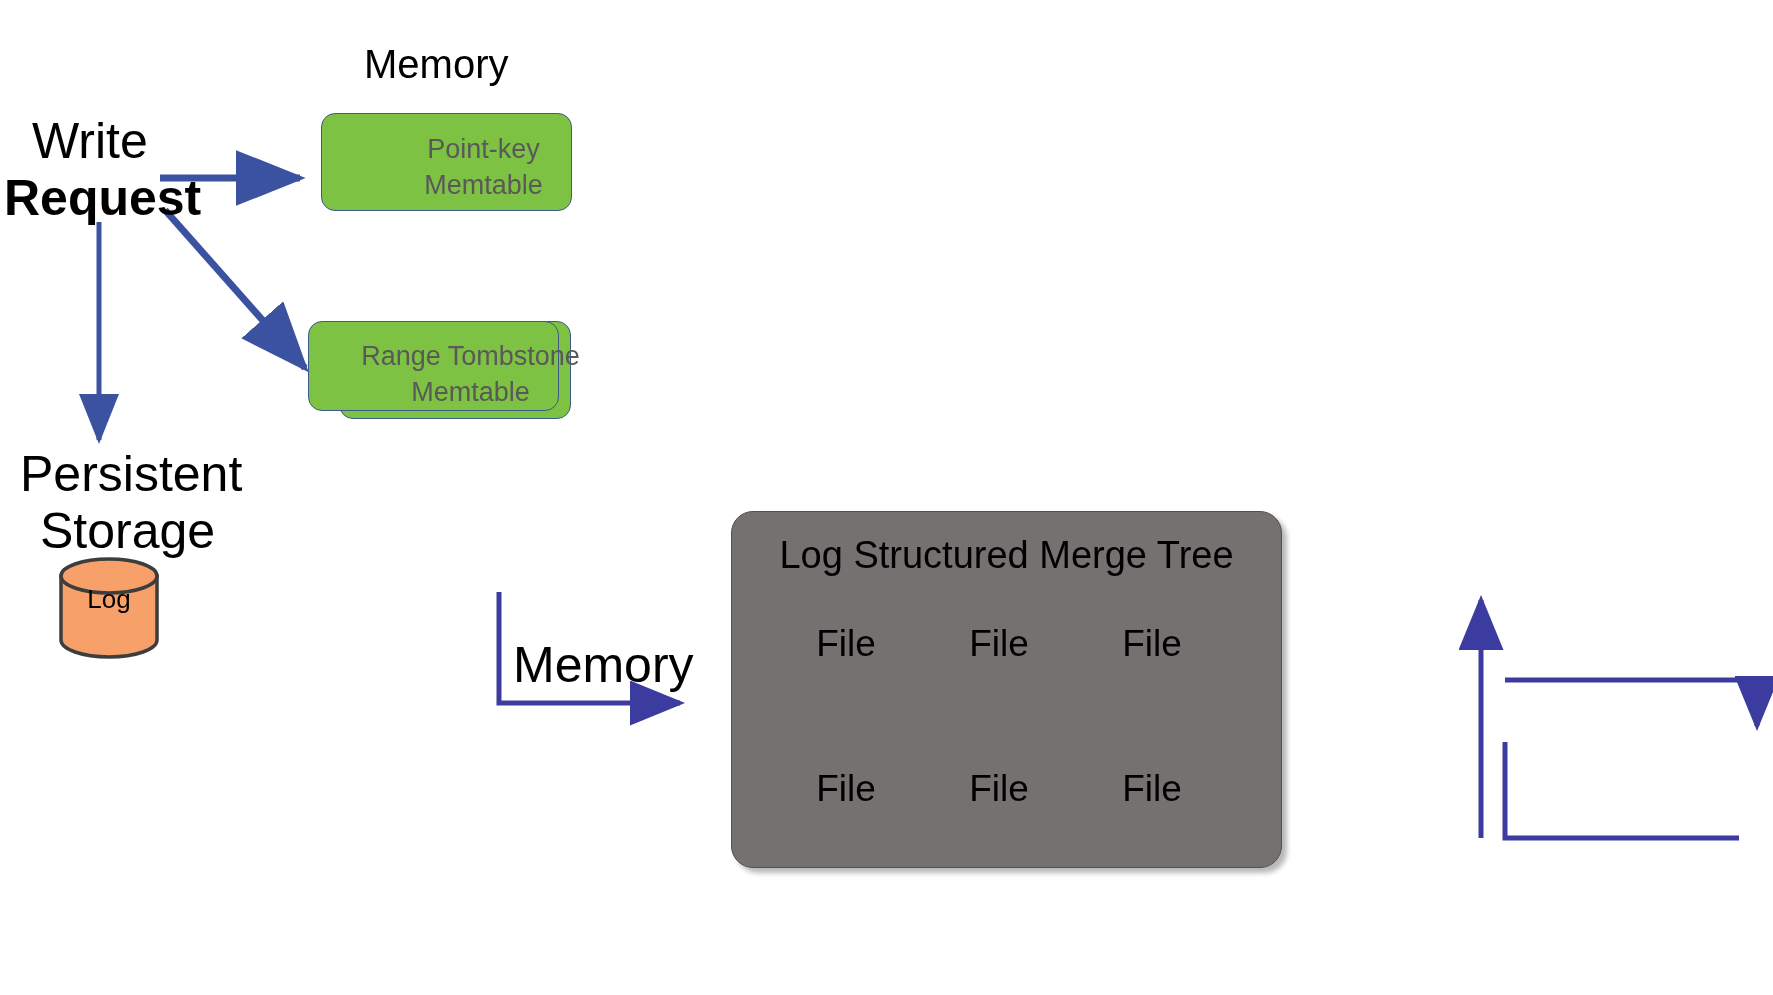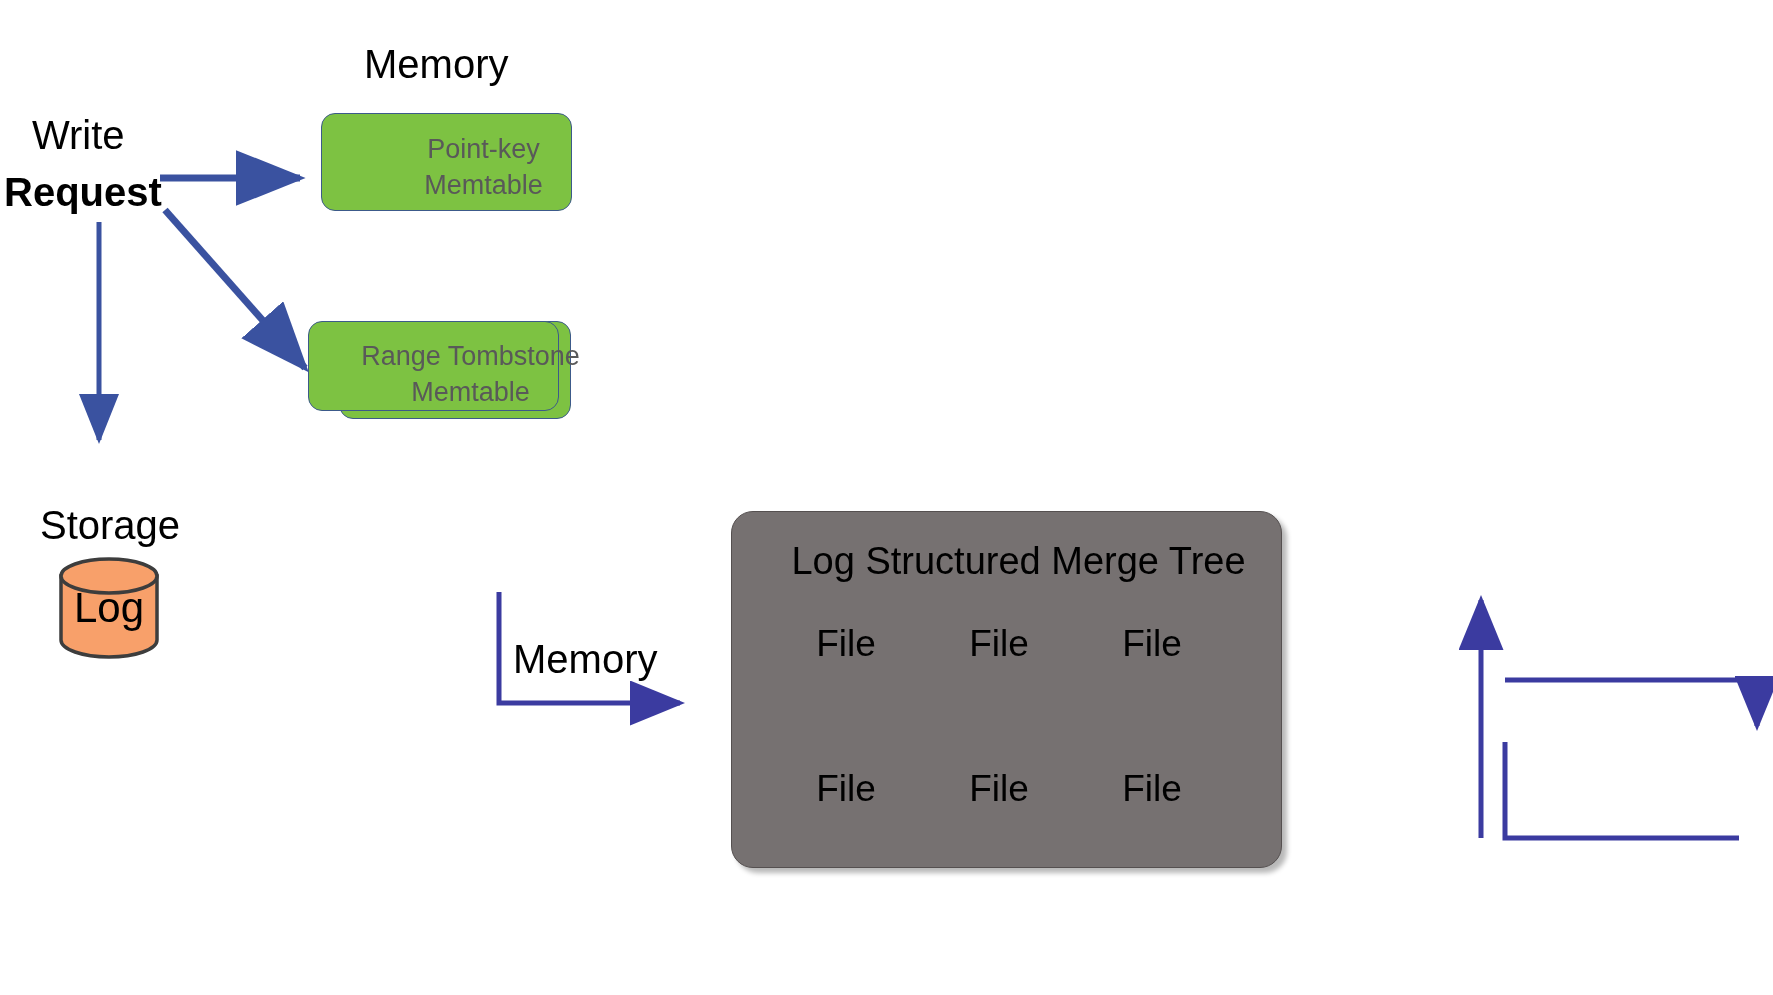--- a/index.html
+++ b/index.html
@@ -25,21 +25,21 @@
     height: 995px;
   }
   .lbl {
     position: absolute;
     color: #000000;
     white-space: nowrap;
     line-height: 1.12;
     font-family: "Liberation Sans", sans-serif;
   }
   .lbl-big {
-    font-size: 40px;
+    font-size: 50px;
   }
   .memory-title {
     font-size: 40px;
   }
   .box-label {
     position: absolute;
     color: #595959;
     font-size: 27px;
     text-align: center;
     line-height: 1.35;
@@ -60,26 +60,25 @@
     background: #767171;
     border: 1.5px solid #555050;
     border-radius: 22px;
     box-sizing: border-box;
     box-shadow: 5px 5px 5px rgba(0,0,0,0.28);
   }
   .lsm-title {
     position: absolute;
     width: 100%;
     left: 0;
-    top: 28px;
+    top: 22px;
     text-align: center;
     font-size: 38px;
     color: #000000;
     font-family: "Liberation Sans", sans-serif;
-    padding-left: 12px;
   }
   .cyl-text {
     position: absolute;
     width: 100%;
     left: 0;
     text-align: center;
     color: #000000;
     font-family: "Liberation Sans", sans-serif;
   }
 </style>
@@ -172,23 +171,24 @@
   </div>
 
   <div class="green-box" style="left:339px; top:321px; width:232px; height:98px;"></div>
   <div class="green-box" style="left:308px; top:321px; width:251px; height:90px;">
     <div class="box-label" style="top:16px;">
       <span>Range Tombstone</span><br>
       <span>Memtable</span>
     </div>
   </div>
 
+  <div class="lbl lbl-big" style="left:20px; top:446px;">Persistent</div>
   <div class="lbl lbl-big" style="left:40px; top:503px;">Storage</div>
 
-  <div class="cyl-text" style="left:61px; top:584px; width:96px; font-size:42px;">Log</div>
+  <div class="cyl-text" style="left:61px; top:584px; width:96px; font-size:26px;">Log</div>
 
   <div class="lbl lbl-big" style="left:513px; top:637px;">Memory</div>
 
   <div class="lsm-box" style="left:731px; top:511px; width:551px; height:357px;">
     <div class="lsm-title">Log Structured Merge Tree</div>
   </div>
 
   <div class="cyl-text" style="left:797px; top:623px; width:98px; font-size:37px;">File</div>
   <div class="cyl-text" style="left:950px; top:623px; width:98px; font-size:37px;">File</div>
   <div class="cyl-text" style="left:1103px; top:623px; width:98px; font-size:37px;">File</div>

